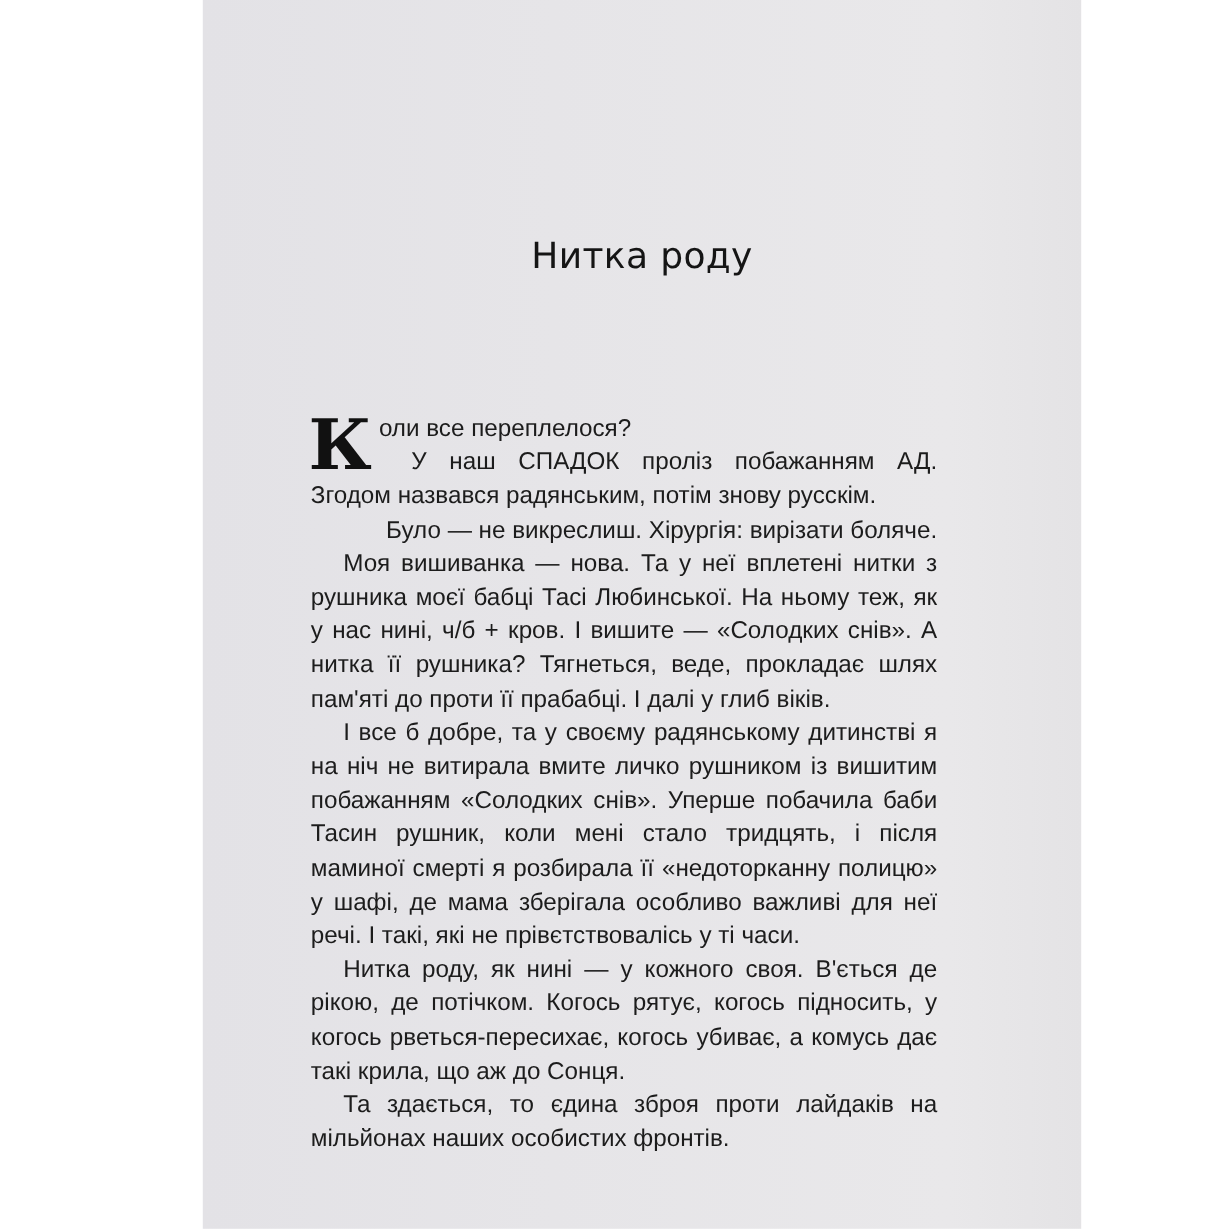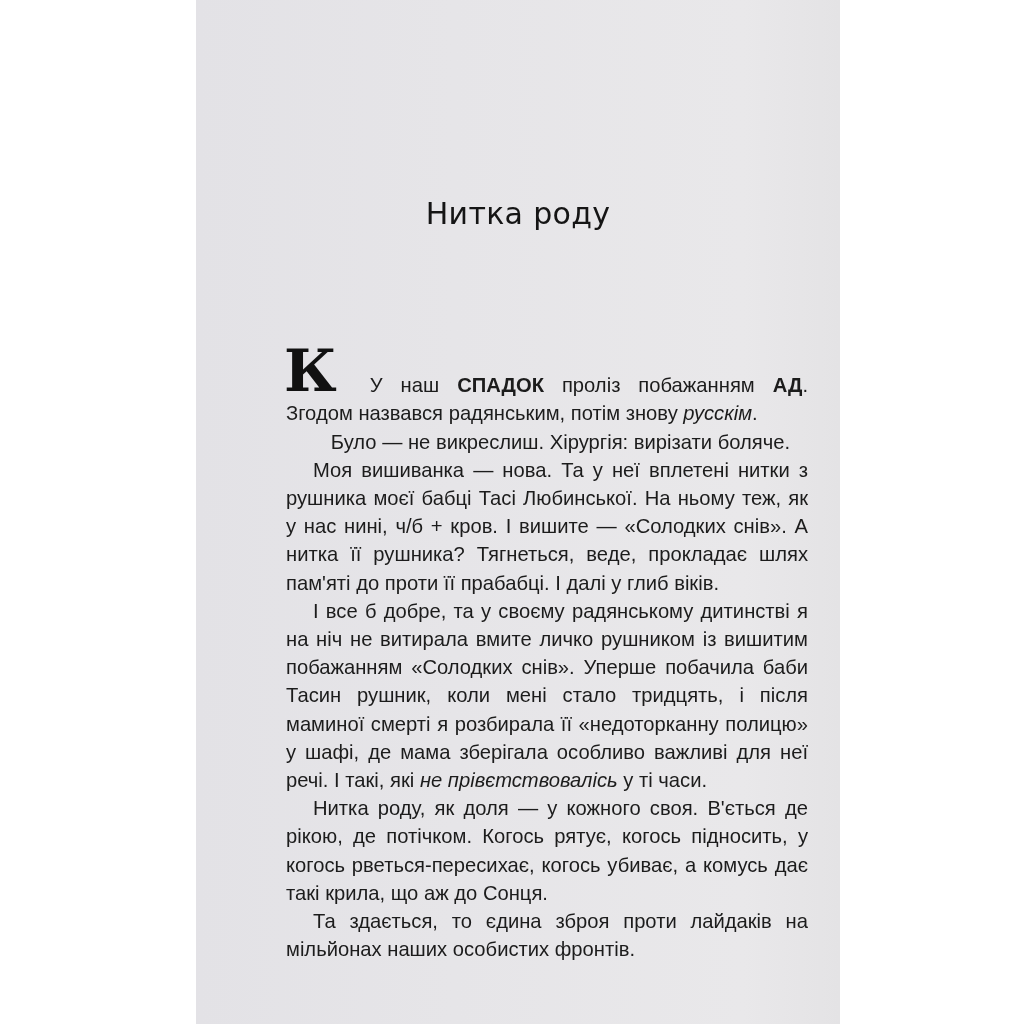--- a/index.html
+++ b/index.html
@@ -5,26 +5,25 @@
     html, body {
       margin: 0;
       padding: 0;
       width: 1024px;
       height: 1024px;
       background: #ffffff;
       overflow: hidden;
     }
     .page {
       position: absolute;
-      left: 196px;
+      left: 169px;
       top: 0;
-      width: 628px;
+      width: 732px;
       height: 1024px;
       background: linear-gradient(90deg, #e3e2e6 0%, #e6e5e8 40%, #e9e8ea 85%, #e4e3e5 100%);
-      padding-left: 16px;
     }
     .title {
       position: absolute;
       left: 0;
       width: 100%;
       top: 196px;
       text-align: center;
       font-family: "DejaVu Sans", sans-serif;
       font-size: 30px;
       color: #151515;
@@ -50,34 +49,34 @@
     }
     .dropcap {
       float: left;
       font-family: "DejaVu Serif", serif;
       font-size: 58px;
       line-height: 48px;
       margin: 4px 6px 0 -2px;
       font-weight: bold;
       color: #111;
     }
-    .bold { font-weight: bold; margin-top: 41px; }
-    .ital { font-style: italic; }
-    .lastline { text-align: center; }
+    .bold { font-weight: normal; margin-top: 41px; }
+    .ital { }
+    .lastline { text-align: right; }
   </style>
 </head>
 <body>
 
 <div class="page">
   <div class="title">Нитка роду</div>
 
   <div class="body">
     <p class="para first">
-      <span class="dropcap">К</span><br>
+      <span class="dropcap">К</span><span>оли все переплелося?</span><br>
     </p>
     <p class="para"><span>У наш </span><span class="bold">СПАДОК</span><span> проліз побажанням </span><span class="bold">АД</span><span>. Згодом назвався радянським, потім знову </span><span class="ital">русскім</span><span>.</span></p>
     <p class="para lastline">Було — не викреслиш. Хірургія: вирізати боляче.</p>
     <p class="para">Моя вишиванка — нова. Та у неї вплетені нитки з рушника моєї бабці Тасі Любинської. На ньому теж, як у нас нині, ч/б + кров. І вишите — «Солодких снів». А нитка її рушника? Тягнеться, веде, прокладає шлях пам'яті до проти її прабабці. І далі у глиб віків.</p>
     <p class="para"><span>І все б добре, та у своєму радянському дитинстві я на ніч не витирала вмите личко рушником із вишитим побажанням «Солодких снів». Уперше побачила баби Тасин рушник, коли мені стало тридцять, і після маминої смерті я розбирала її «недоторканну полицю» у шафі, де мама зберігала особливо важливі для неї речі. І такі, які </span><span class="ital">не прівєтствовалісь</span><span> у ті часи.</span></p>
-    <p class="para">Нитка роду, як доля — у кожного своя. В'ється де рікою, де потічком. Когось рятує, когось підносить, у когось рветься-пересихає, когось убиває, а комусь дає такі крила, що аж до Сонця.</p>
+    <p class="para">Нитка роду, як нині — у кожного своя. В'ється де рікою, де потічком. Когось рятує, когось підносить, у когось рветься-пересихає, когось убиває, а комусь дає такі крила, що аж до Сонця.</p>
     <p class="para">Та здається, то єдина зброя проти лайдаків на мільйонах наших особистих фронтів.</p>
   </div>
 </div>
 
 </body></html>

